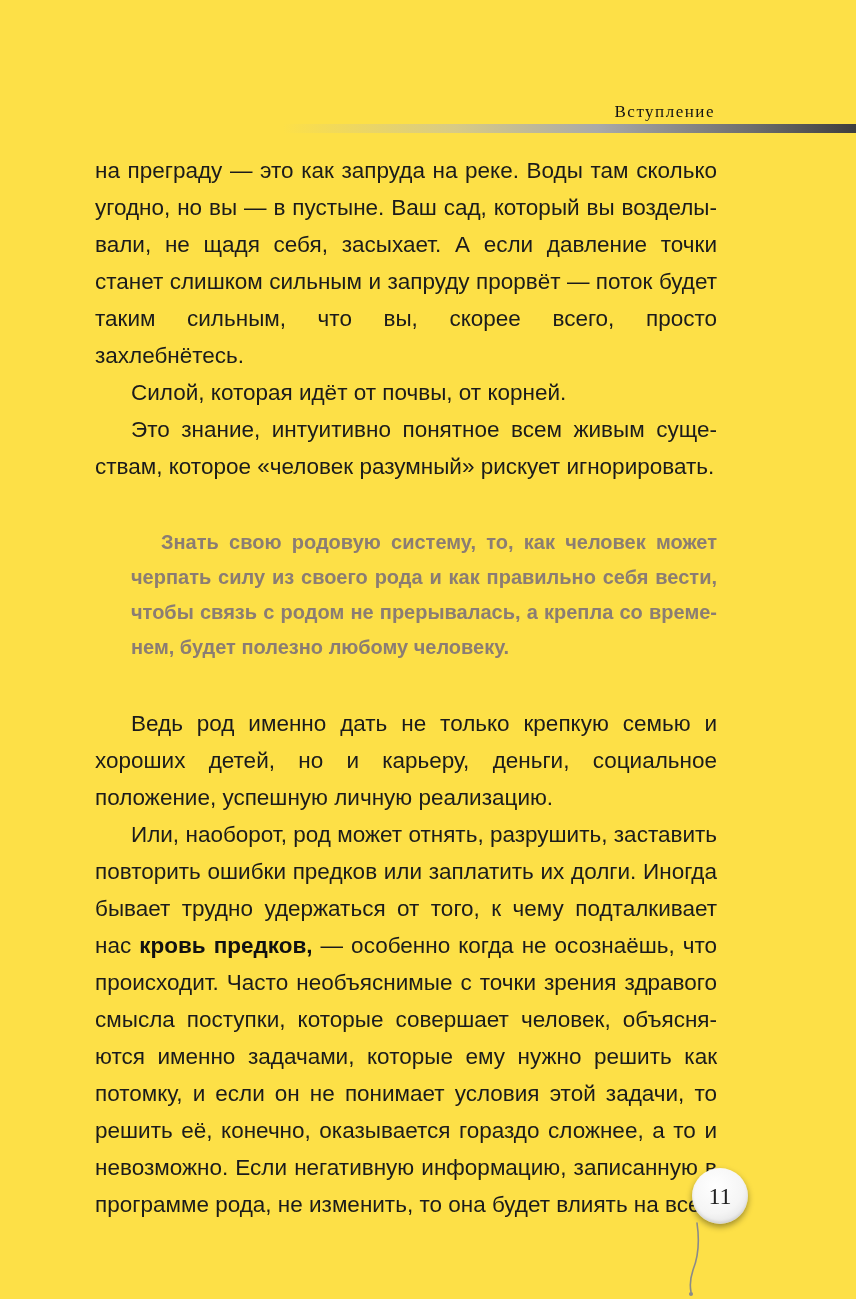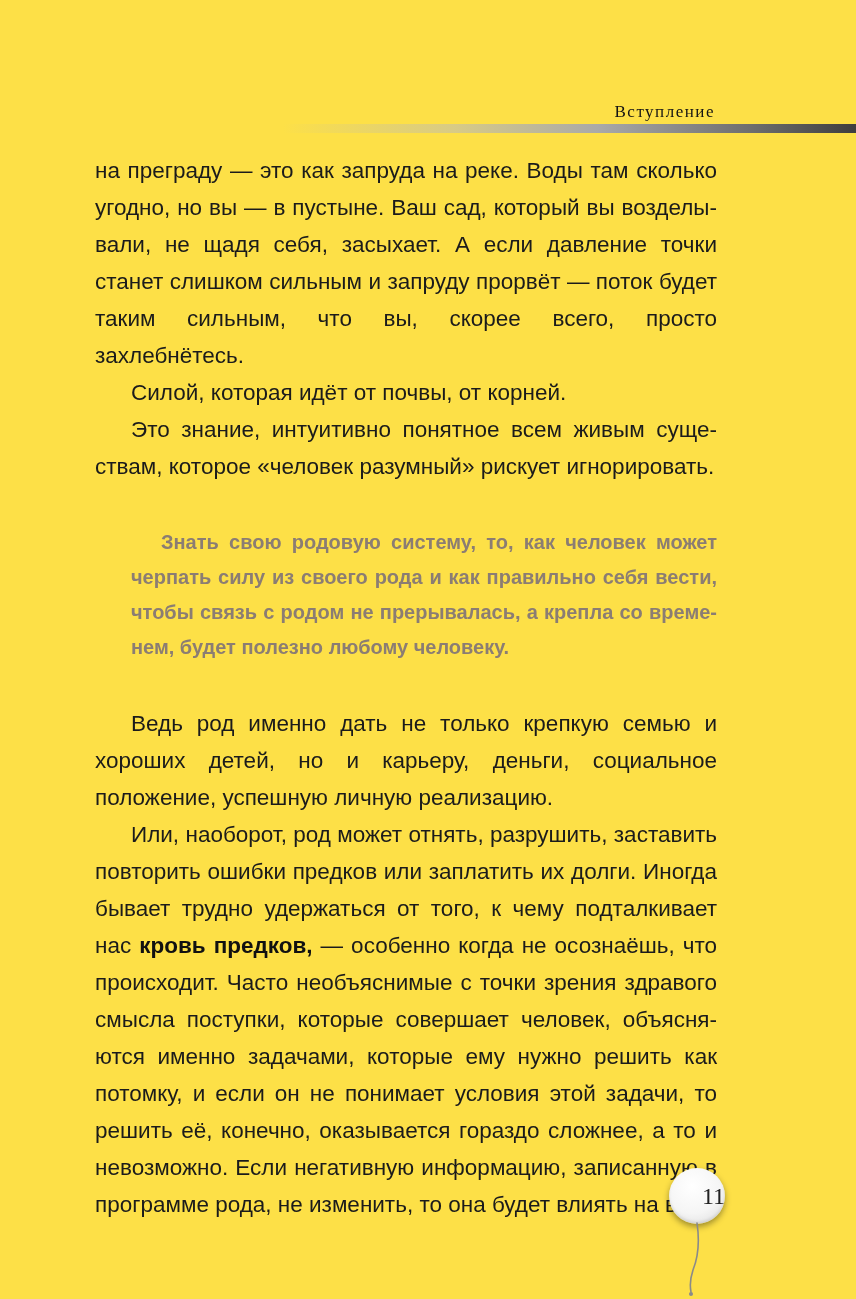--- a/index.html
+++ b/index.html
@@ -76,30 +76,30 @@
   }
 
   .bold-inline {
     font-weight: bold;
     color: #111111;
   }
 
   
   .page-number-balloon {
     position: absolute;
-    left: 669px;
+    left: 692px;
     top: 1168px;
     width: 56px;
     height: 56px;
     border-radius: 50%;
     background: radial-gradient(circle at 42% 32%, #ffffff 0%, #f5f5f5 55%, #d9d9d9 100%);
     box-shadow: 0 3px 6px rgba(0,0,0,0.38), inset 0 -2px 3px rgba(0,0,0,0.10);
     display: flex;
     align-items: center;
-    justify-content: flex-end;
+    justify-content: center;
   }
   .page-number {
     font-family: "Liberation Serif", serif;
     font-size: 24px;
     color: #222222;
   }
   .balloon-thread {
     position: absolute;
     left: 684px;
     top: 1222px;

